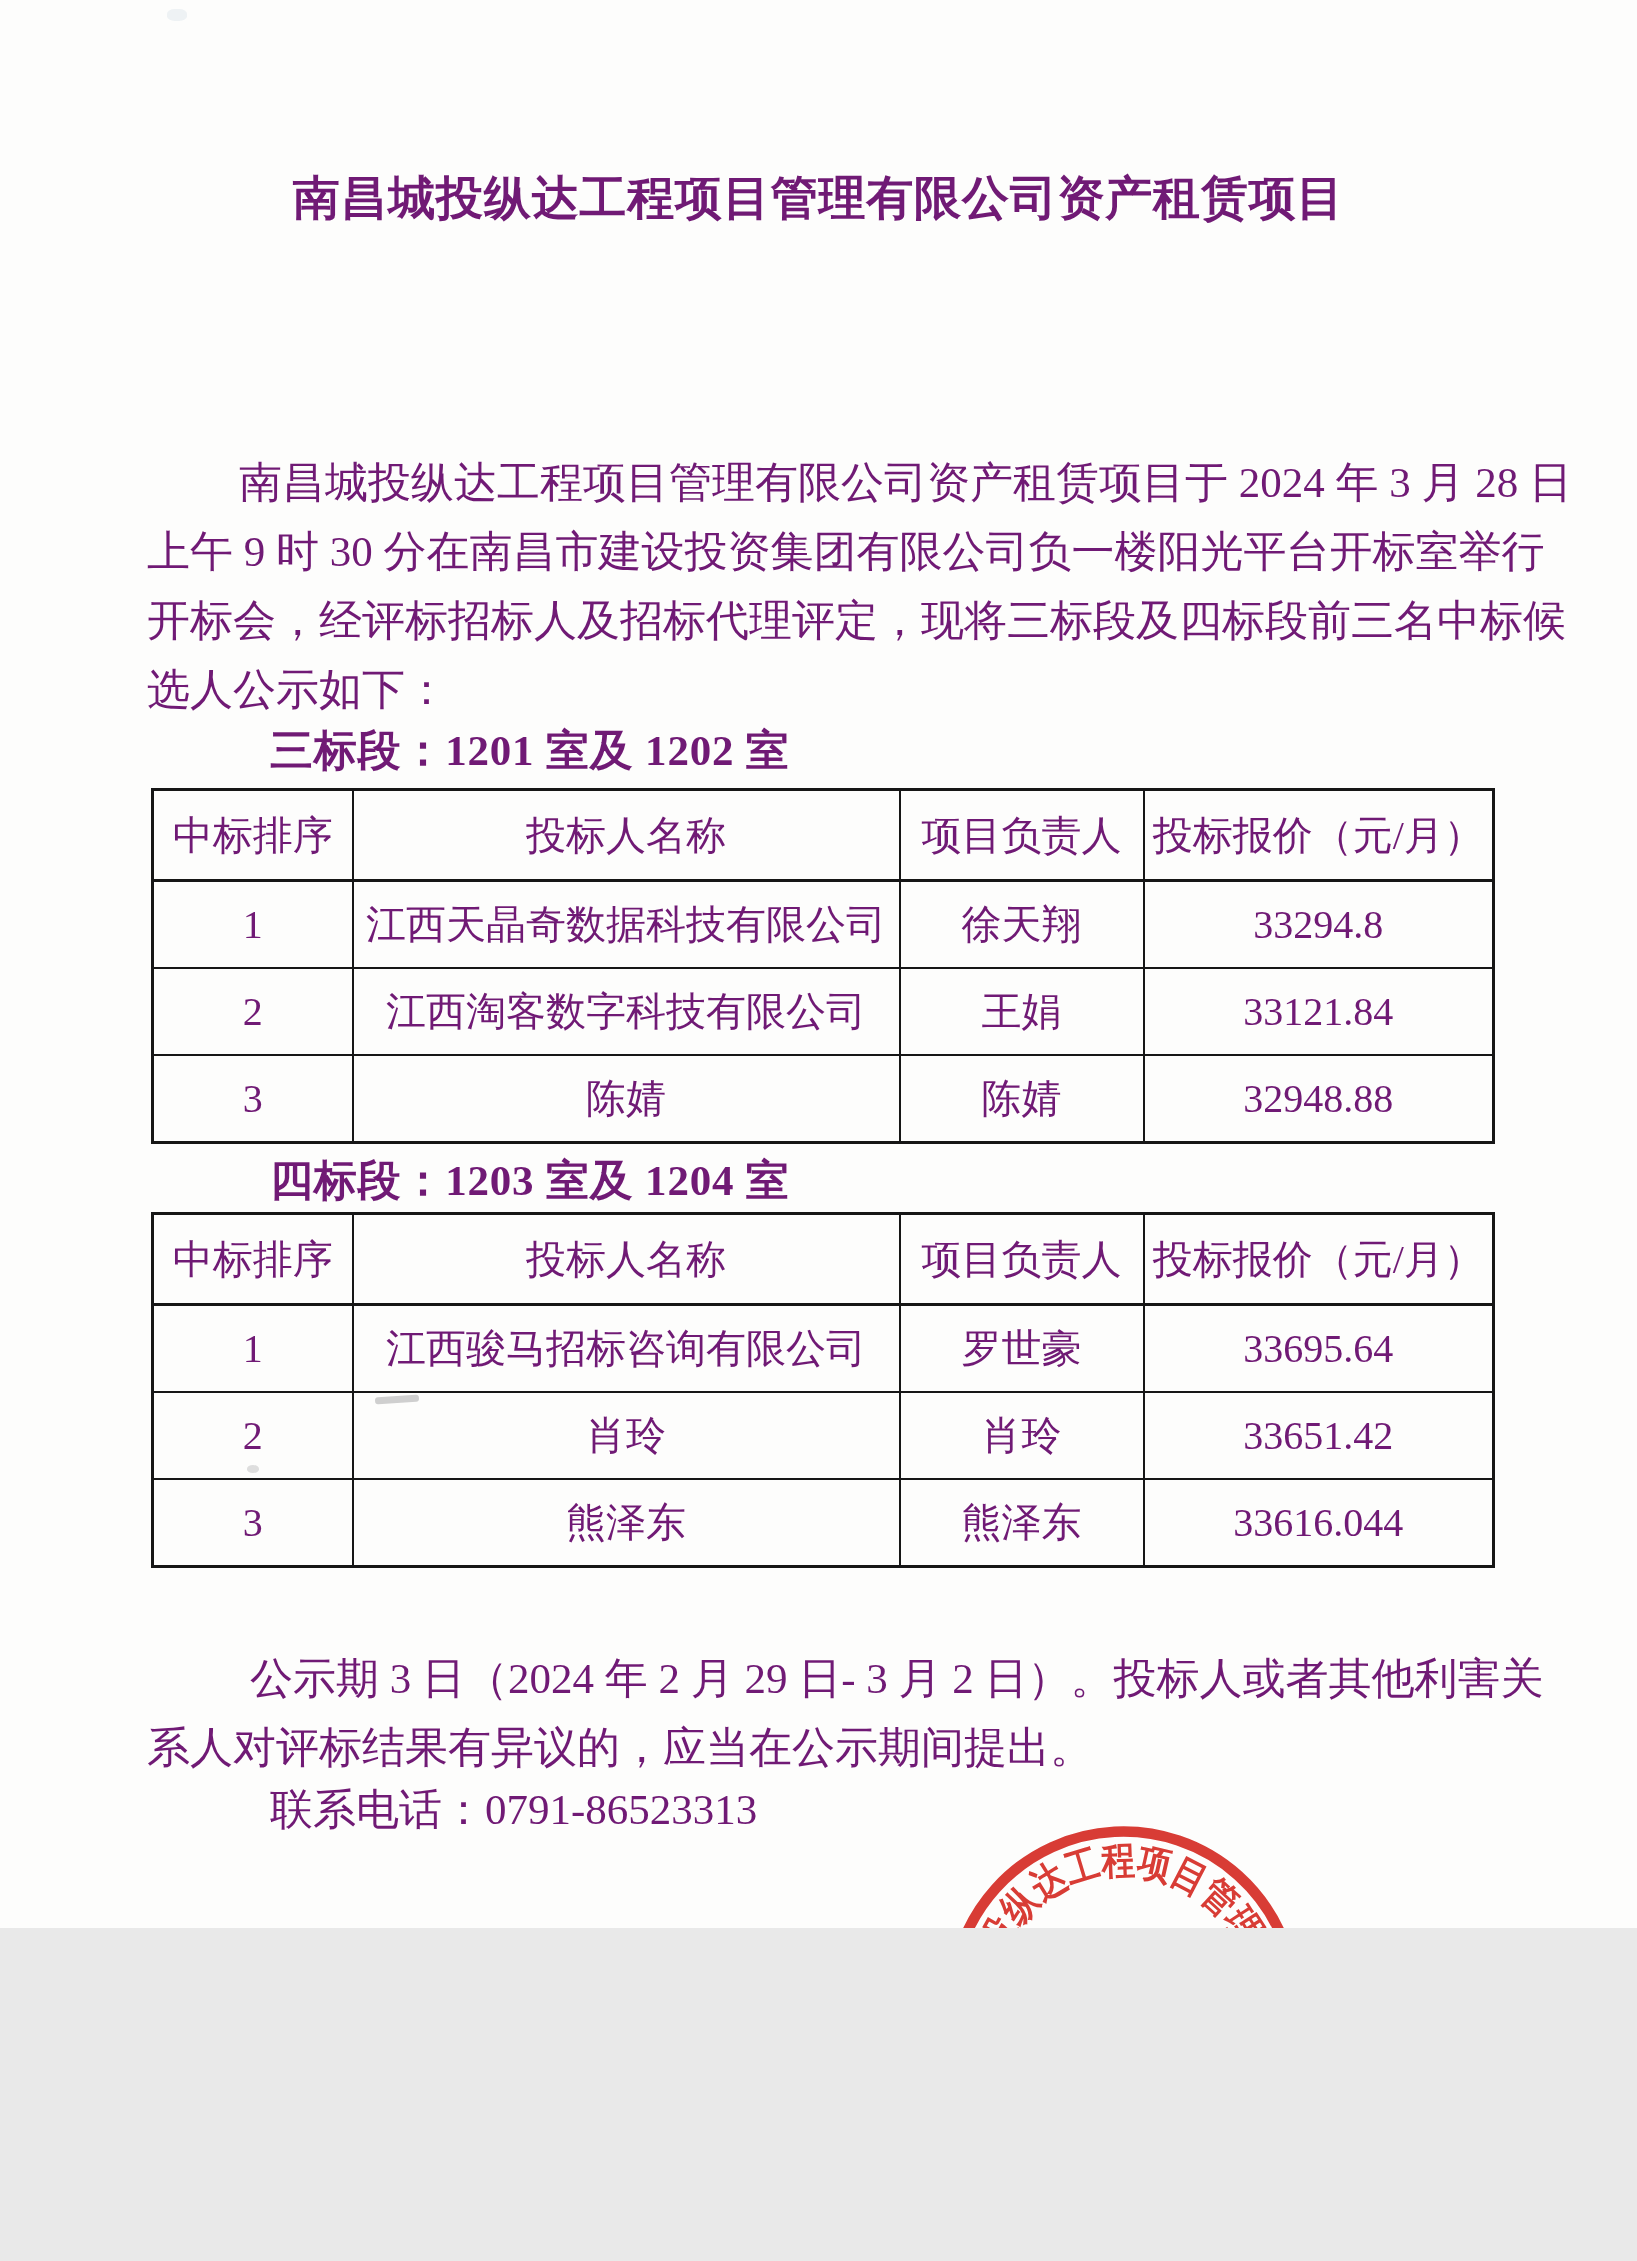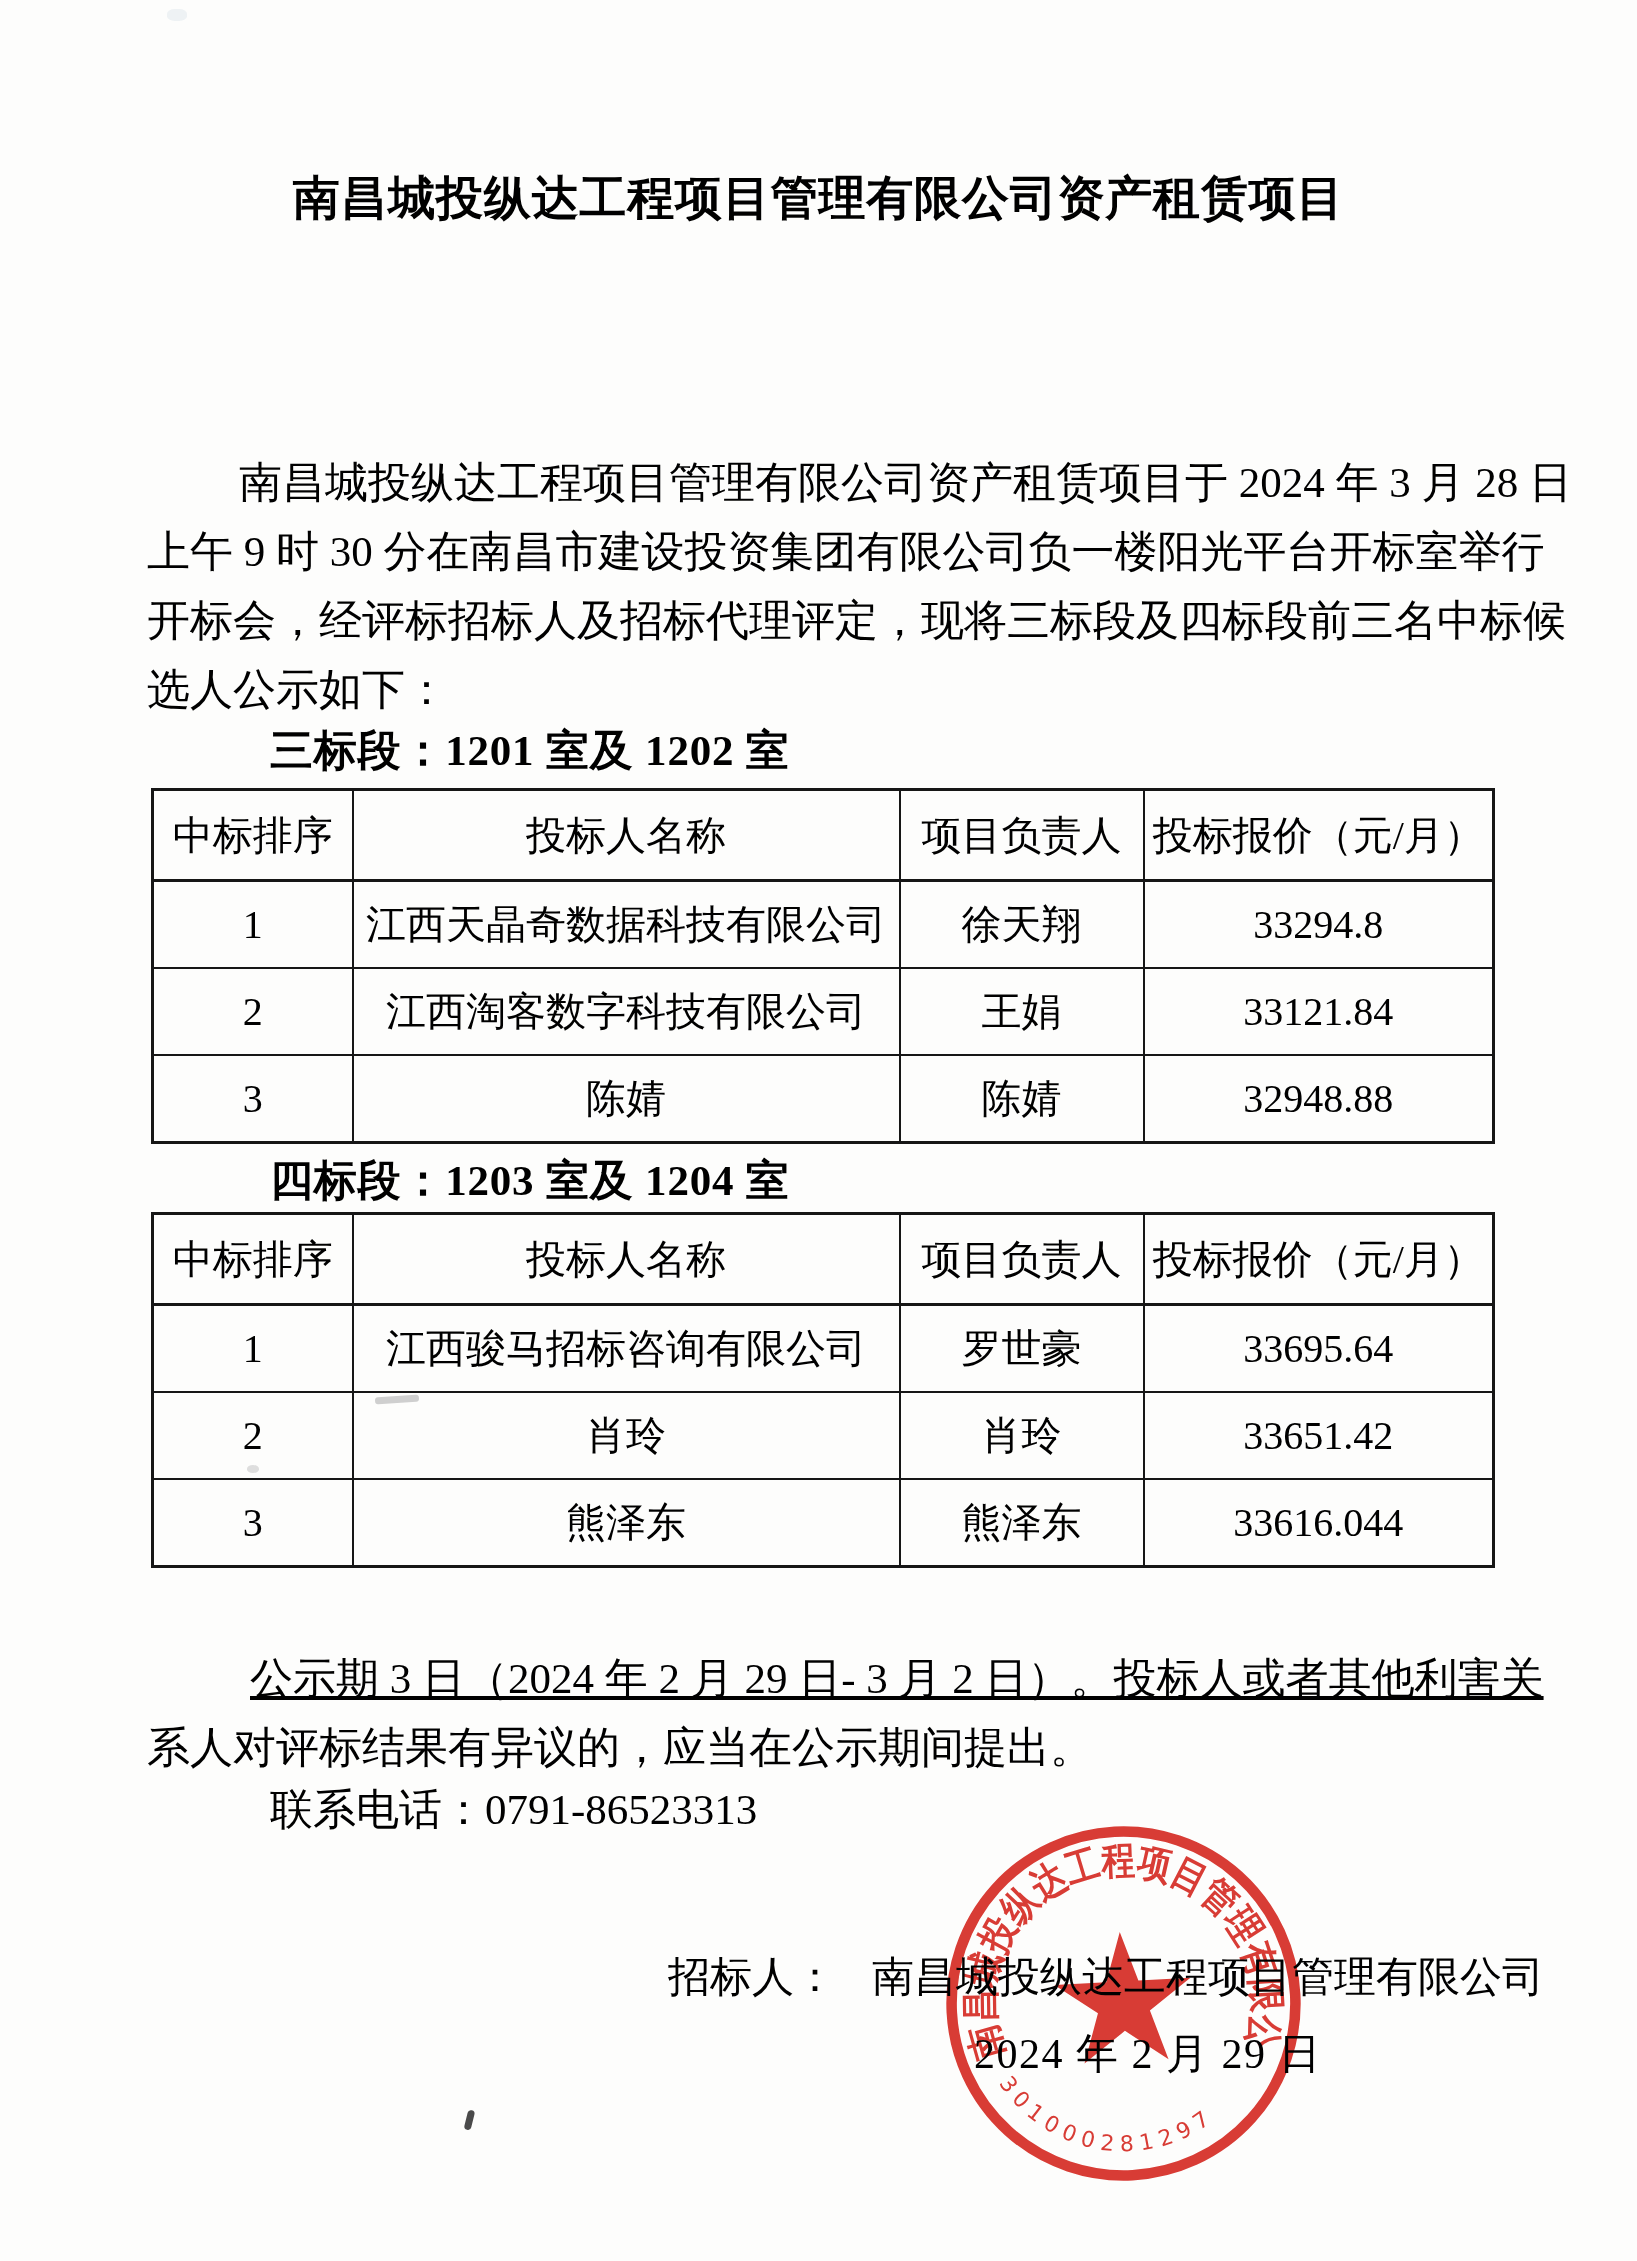--- a/index.html
+++ b/index.html
@@ -1,22 +1,22 @@
 <!DOCTYPE html>
 <html lang="zh" style="font-size:12px"><head>
 <meta charset="utf-8">
 <style>
   html,body{margin:0;padding:0;background:#e9e9e9;}
   .page{
     position:relative;
-    width:1637px;height:2261px;
+    width:1637px;height:1928px;
     background:#fdfdfc;
     overflow:hidden;
     font-family:"Liberation Serif","DejaVu Serif",serif;
-    color:#000000;
+    color:#701a75;
   }
   
   .title{
     position:absolute;left:0;width:1637px;
     text-align:center;font-weight:bold;letter-spacing:0.8px;
     white-space:nowrap;
   }
   .title1{top:167px;font-size:47px;}
   .title2{top:265px;font-size:47px;letter-spacing:1.5px;}
   .title3{top:351px;font-size:45px;}
@@ -48,21 +48,21 @@
   }
   .bid-table{border:3.8px solid #161616;}
   .bid-table tr.head th{height:88px;}
   .bid-table tr.data td{height:85px;}
   .bid-table tr.head{border-bottom:3.8px solid #161616;padding-left:28px;}
   
   .notice{
     position:absolute;left:147px;top:1644px;width:1351px;
     font-size:43px;line-height:69px;white-space:nowrap;
   }
-  .notice .line.indent{text-indent:103px;text-decoration:underline;}
+  .notice .line.indent{text-indent:103px;}
   .contact{
     position:absolute;left:270px;top:1781px;
     font-size:43px;white-space:nowrap;
   }
   
   .sig{
     position:absolute;left:668px;top:1949px;
     font-size:42px;white-space:nowrap;z-index:2;
   }
   .sig .company{margin-left:36px;}

